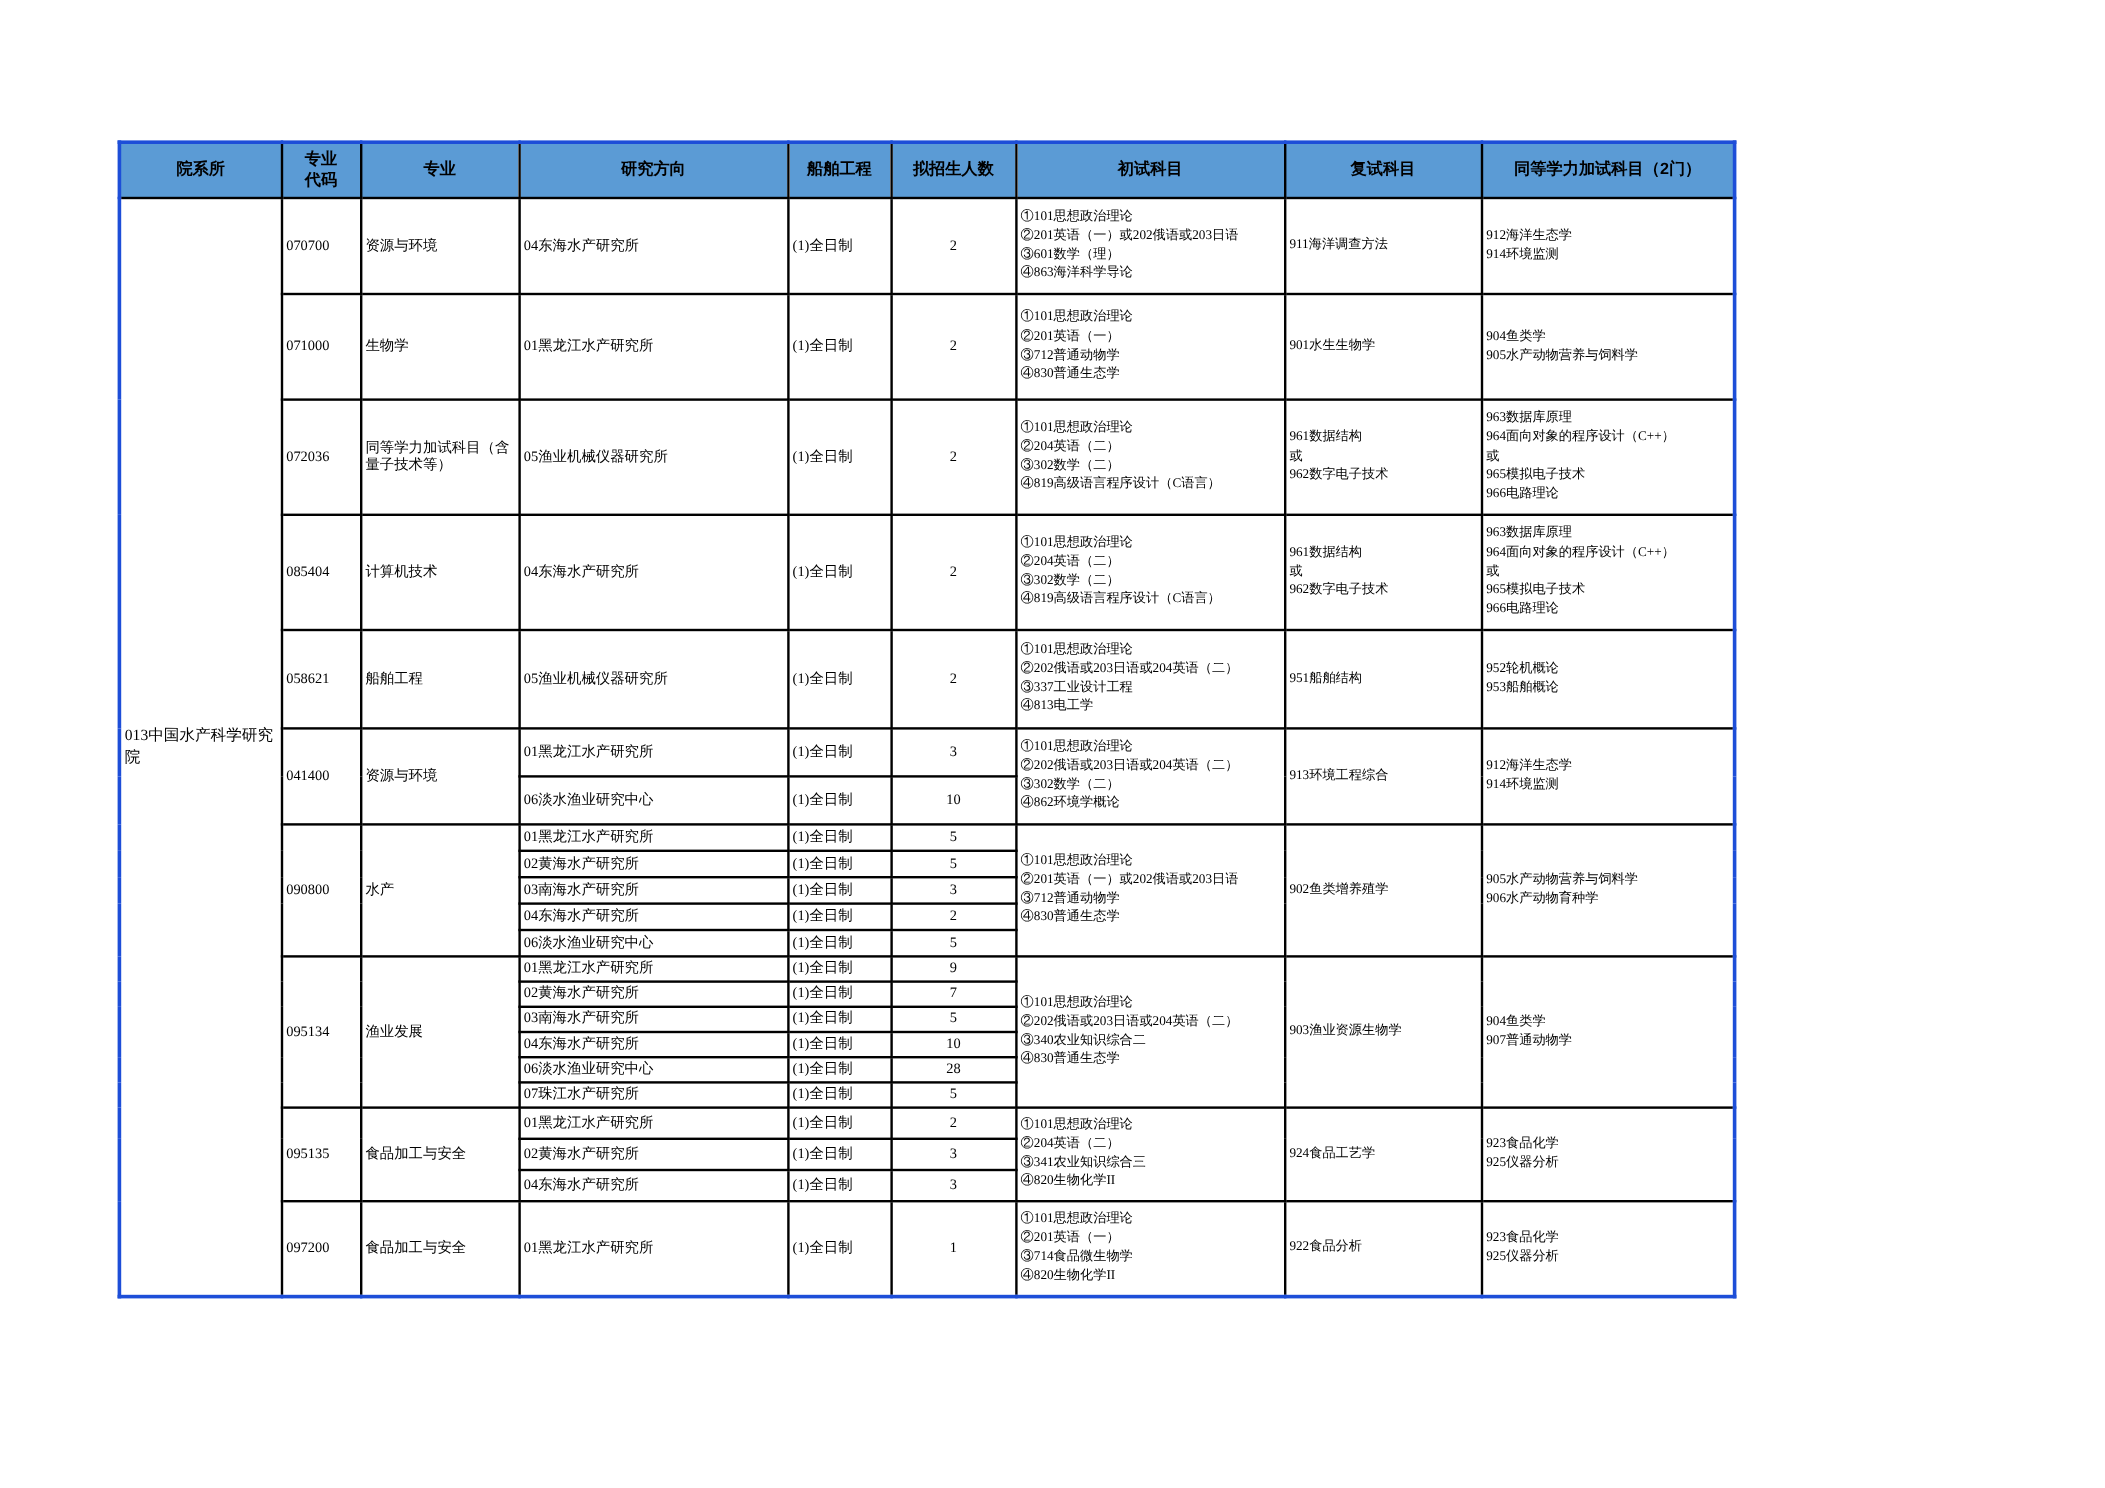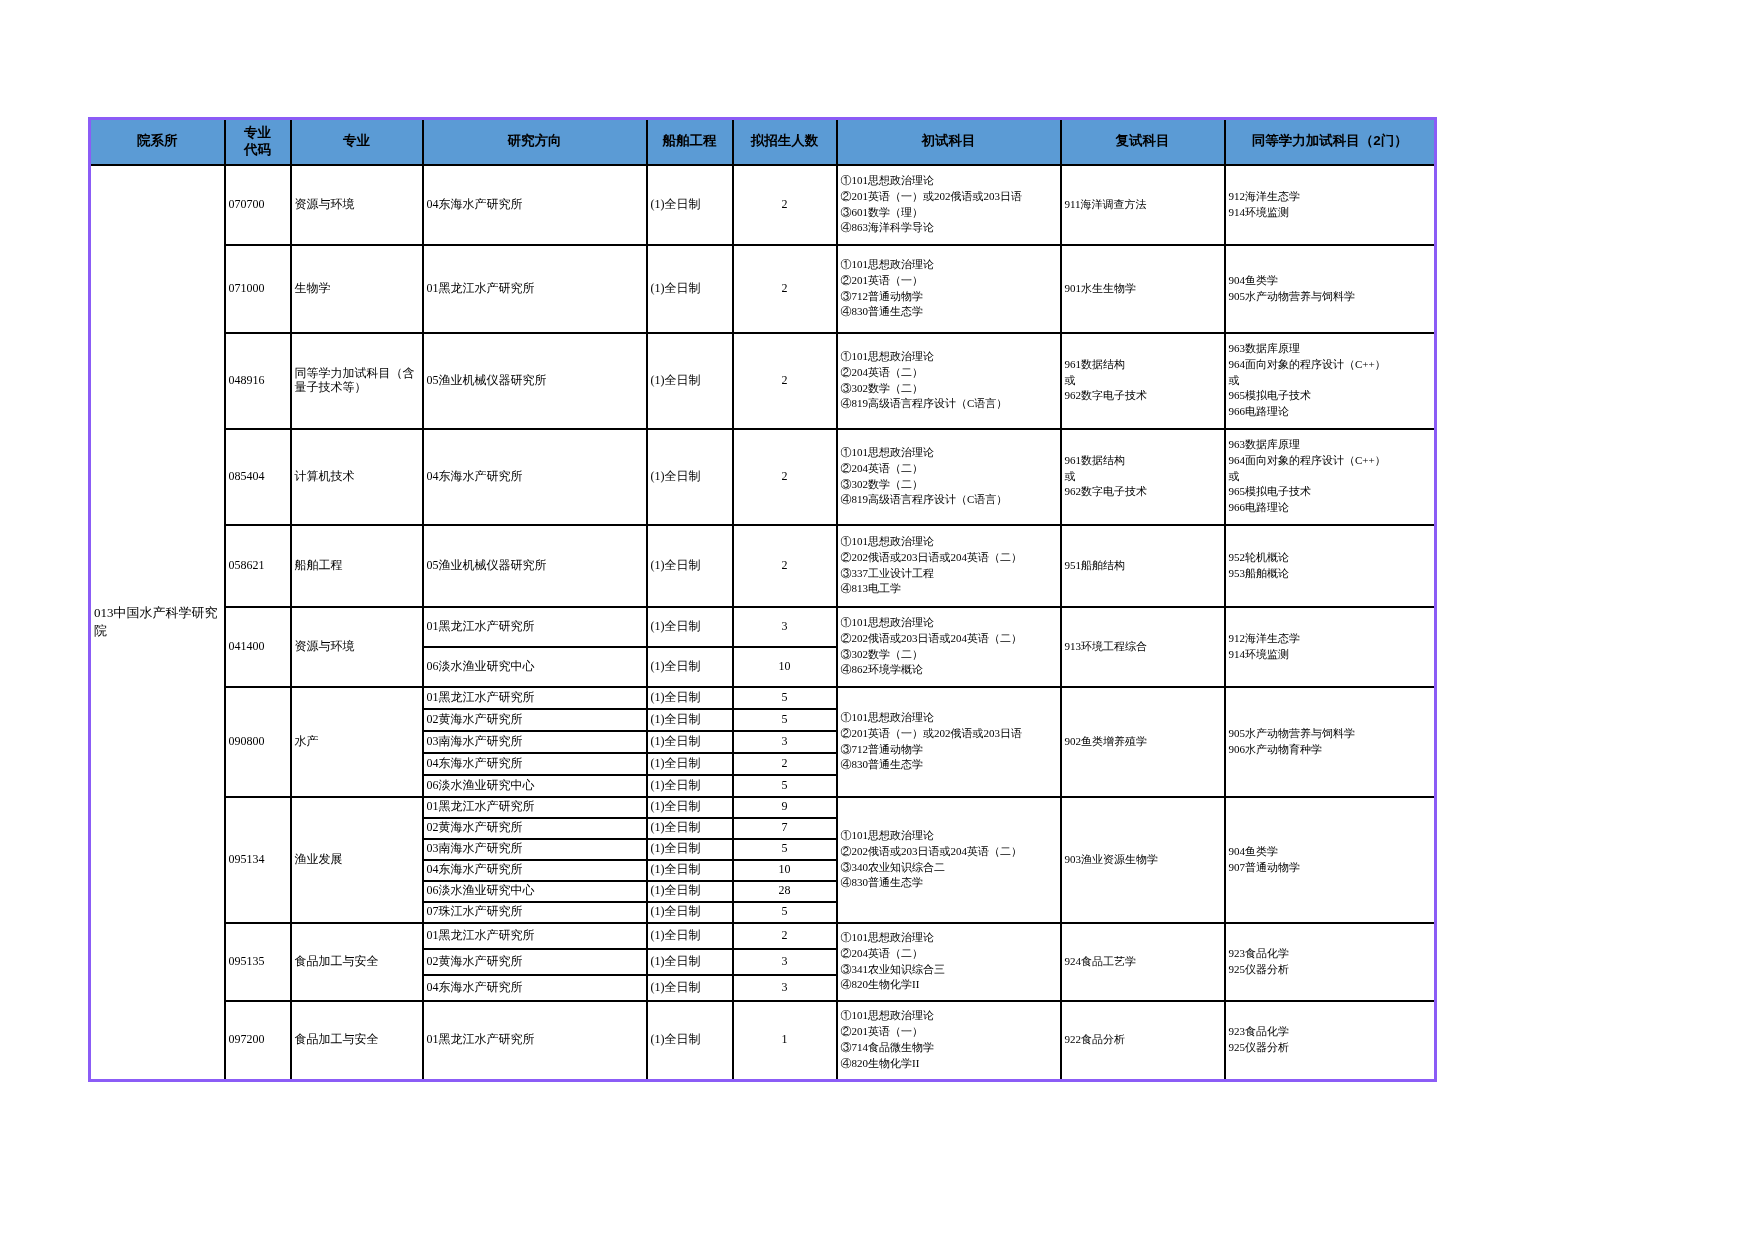--- a/index.html
+++ b/index.html
@@ -3,23 +3,23 @@
 <meta charset="utf-8">
 <style>
   html, body { margin: 0; padding: 0; background: #ffffff; }
   body {
     width: 1754px; height: 1240px; position: relative;
     font-family: "Liberation Sans", sans-serif;
   }
   .sheet { position: absolute; inset: 0; background: #ffffff; }
 
   table.admissions {
-    position: absolute; left: 88px; top: 117px;
+    position: absolute; left: 98px; top: 117px;
     border-collapse: collapse; table-layout: fixed;
-    border: 3px solid #8b5cf6;
+    border: 3px solid #1d4ed8;
   }
   th, td {
     border: 2px solid #000;
     overflow: hidden;
     color: #000;
     box-sizing: border-box;
   }
   thead tr { height: 46px; }
   th {
     background: #5b9bd5;
@@ -94,21 +94,21 @@
           <td class="count-cell">2</td>
           <td class="subjects-cell">①101思想政治理论
 ②201英语（一）
 ③712普通动物学
 ④830普通生态学</td>
           <td class="subjects-cell">901水生生物学</td>
           <td class="subjects-cell">904鱼类学
 905水产动物营养与饲料学</td>
         </tr>
         <tr style="height: 96px;">
-          <td class="code-cell">048916</td>
+          <td class="code-cell">072036</td>
           <td class="major-cell">同等学力加试科目（含量子技术等）</td>
           <td class="direction-cell">05渔业机械仪器研究所</td>
           <td class="mode-cell">(1)全日制</td>
           <td class="count-cell">2</td>
           <td class="subjects-cell">①101思想政治理论
 ②204英语（二）
 ③302数学（二）
 ④819高级语言程序设计（C语言）</td>
           <td class="subjects-cell">961数据结构
 或

